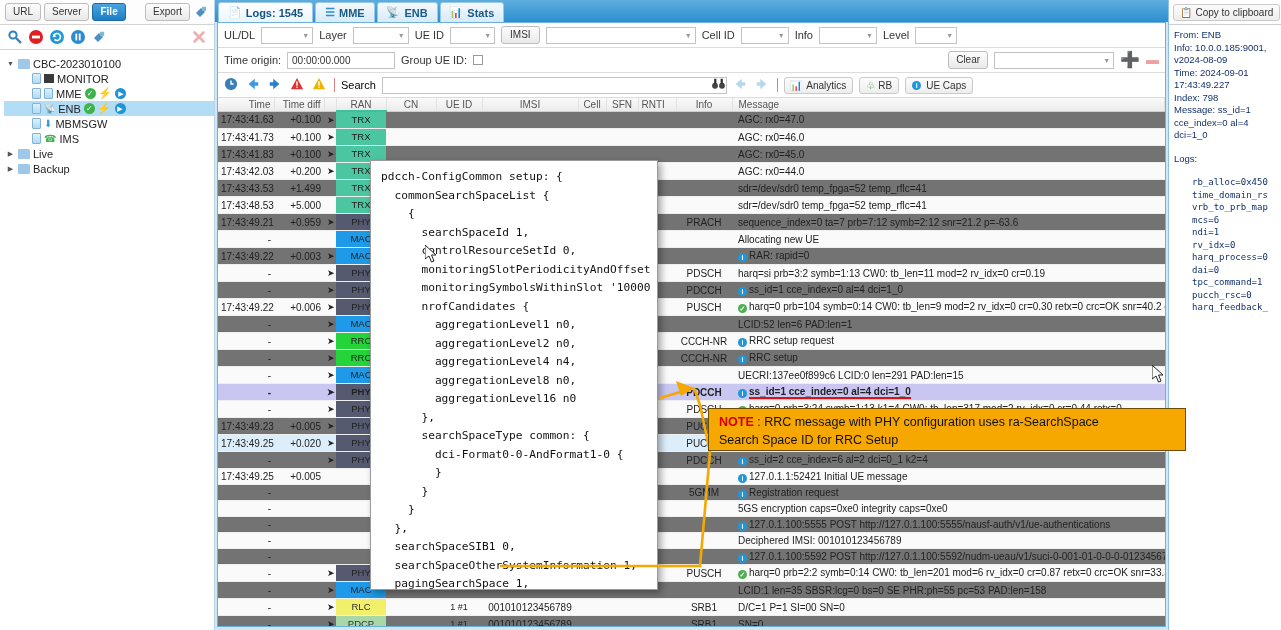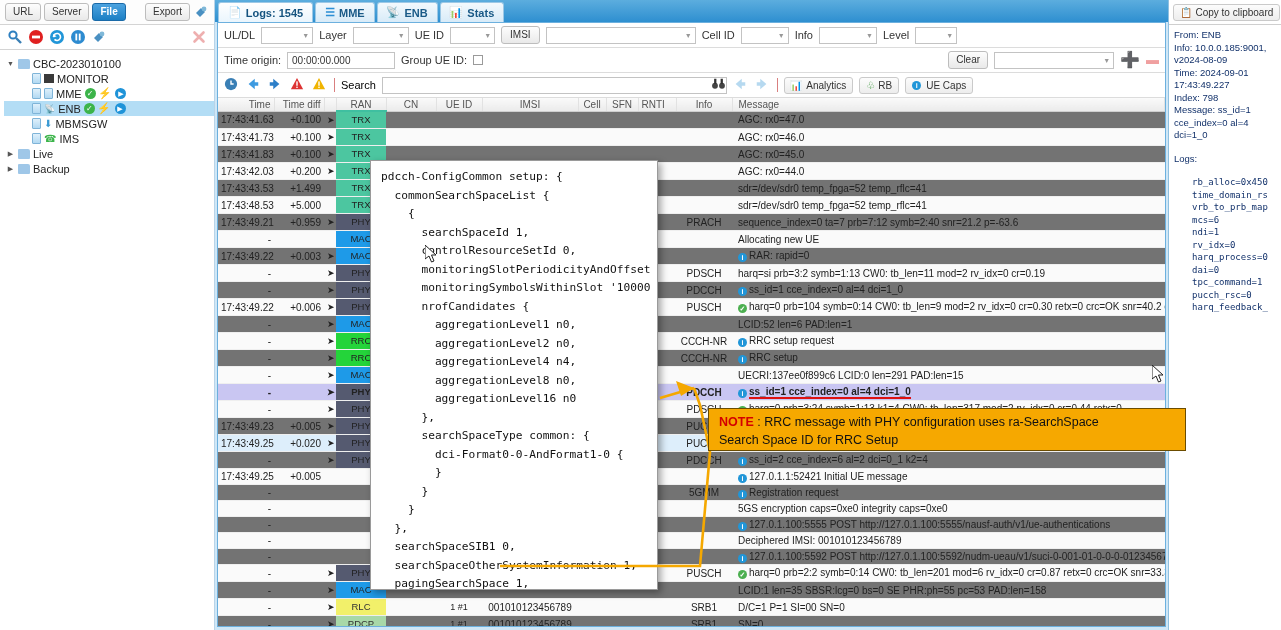--- a/index.html
+++ b/index.html
@@ -550,21 +550,21 @@
               <td class="c-ran">
                 <span class="ranbadge r-PHY">PHY</span>
               </td>
               <td class="c-cn"></td>
               <td class="c-ue"></td>
               <td class="c-imsi"></td>
               <td class="c-cell"></td>
               <td class="c-sfn"></td>
               <td class="c-rnti"></td>
               <td class="c-info">PRACH</td>
-              <td class="c-msg" style="padding-left: 6px;">sequence_index=0 ta=7 prb=7:12 symb=2:40 snr=21.2 p=-63.6</td>
+              <td class="c-msg" style="padding-left: 6px;">sequence_index=0 ta=7 prb=7:12 symb=2:12 snr=21.2 p=-63.6</td>
             </tr>
             <tr class="alt">
               <td class="c-time">-</td>
               <td class="c-diff"></td>
               <td class="c-arrow"></td>
               <td class="c-ran">
                 <span class="ranbadge r-MAC">MAC</span>
               </td>
               <td class="c-cn"></td>
               <td class="c-ue"></td>

